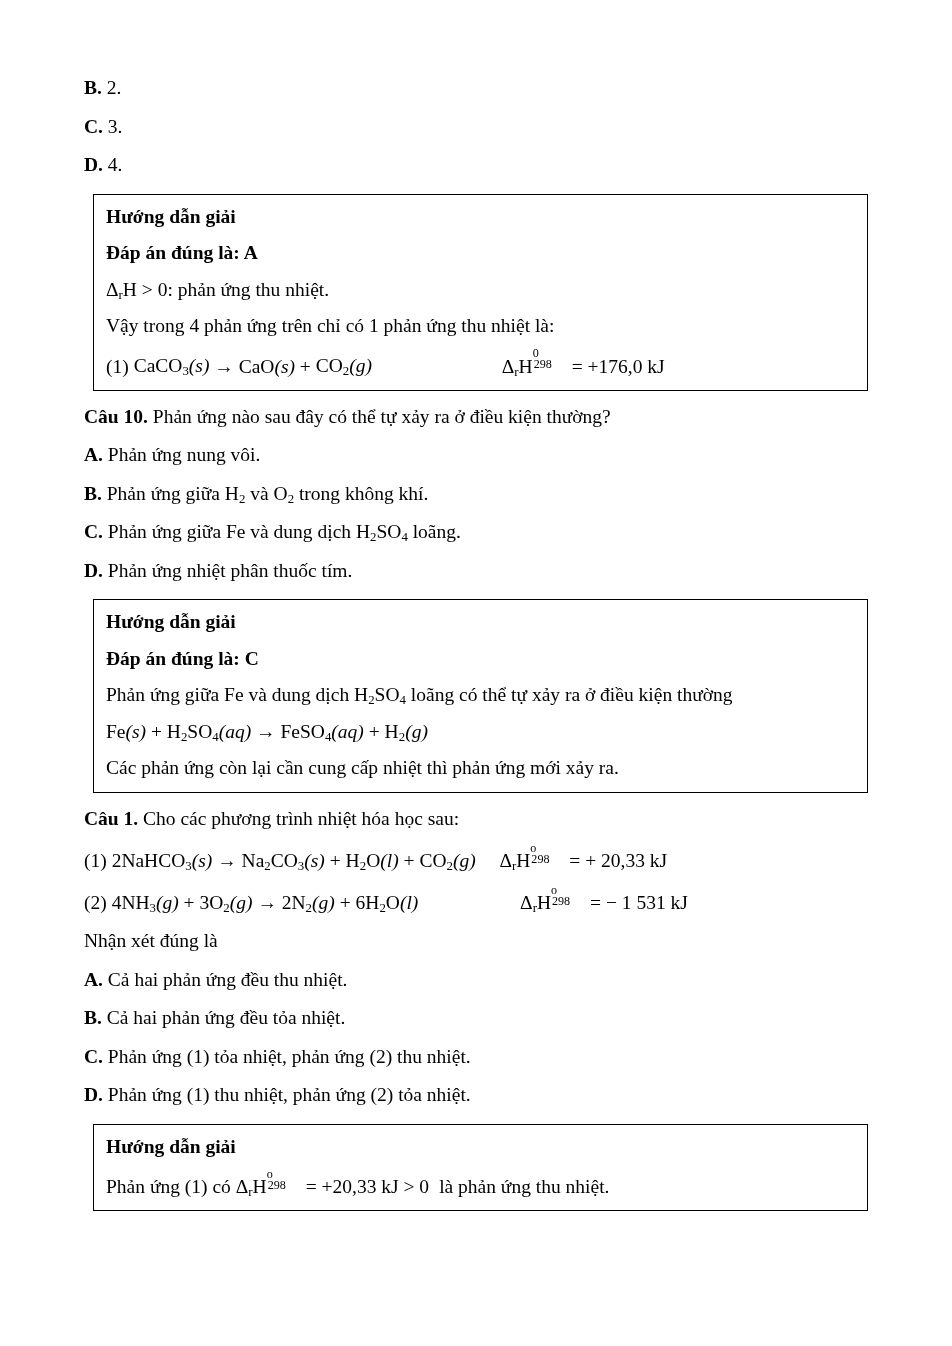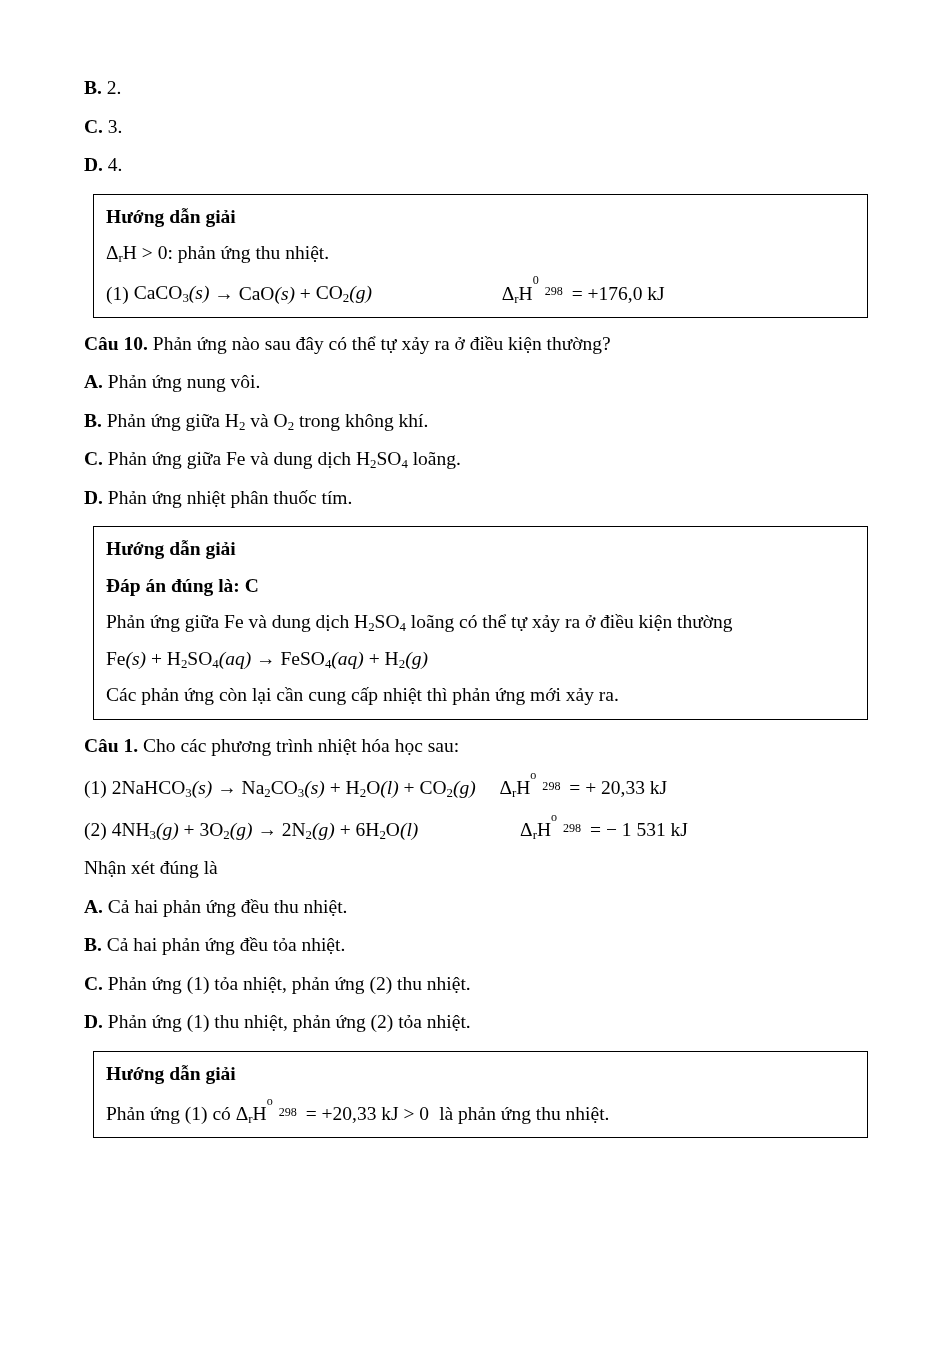--- a/index.html
+++ b/index.html
@@ -65,21 +65,21 @@
     height: 1em;
   }
   .stack .sup {
     position: absolute;
     left: 0;
     top: -0.42em;
     font-size: 0.62em;
   }
   .stack .sub {
     position: absolute;
-    left: 12px;
+    left: 1px;
     top: 0.48em;
     font-size: 0.62em;
   }
   .eqgap-1 { display: inline-block; width: 120px; }
   .eqgap-2 { display: inline-block; width: 14px; }
   .eqgap-3 { display: inline-block; width: 92px; }
   .eqgap-4 { display: inline-block; width: 10px; }
   .nb { white-space: nowrap; }
 </style>
 </head>
@@ -95,23 +95,25 @@
     <b>C.</b>
     <span>3.</span>
   </div>
   <div class="line q-line">
     <b>D.</b>
     <span>4.</span>
   </div>
 
   <div class="box">
     <div class="line hdr">Hướng dẫn giải</div>
+    <div class="line hdr">Đáp án đúng là: A</div>
     <div class="line">
       <span class="thermo"><span>Δ</span><sub>r</sub><span>H</span></span><span> &gt; 0: phản ứng thu nhiệt.</span>
     </div>
+    <div class="line">Vậy trong 4 phản ứng trên chỉ có 1 phản ứng thu nhiệt là:</div>
     <div class="line">
       <span>(1)</span>
       <span class="nb"><span>CaCO</span><sub>3</sub><i>(s)</i></span>
       <span>→</span>
       <span class="nb"><span>CaO</span><i>(s)</i></span>
       <span>+</span>
       <span class="nb"><span>CO</span><sub>2</sub><i>(g)</i></span>
       <span class="eqgap-1"></span>
       <span class="thermo nb"><span>Δ</span><sub>r</sub><span>H</span><span class="stack"><span class="sup">0</span><span class="sub">298</span></span></span><span>= +176,0 kJ</span>
     </div>

